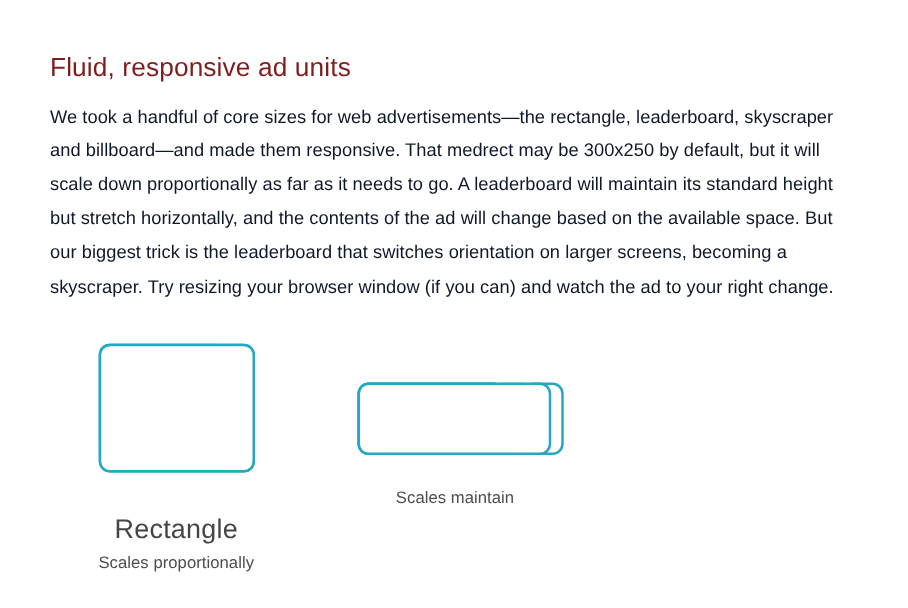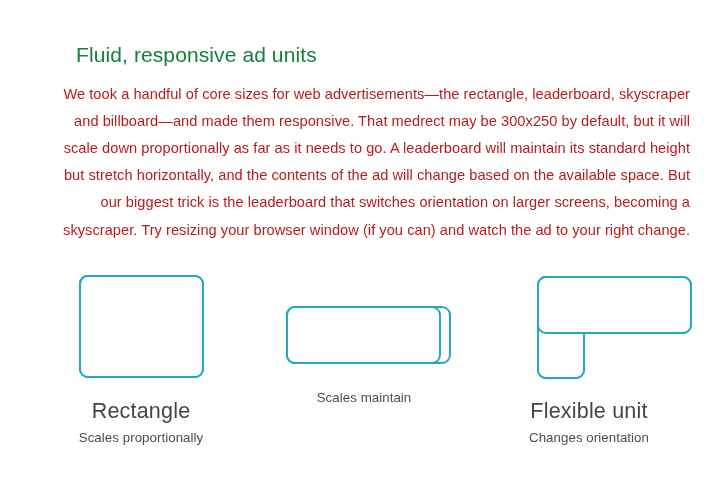--- a/index.html
+++ b/index.html
@@ -25,36 +25,35 @@
   }
 
   
   .heading {
     position: absolute;
     left: 40px;
     top: 26px;
     font-size: 21px;
     font-weight: 400;
     letter-spacing: 0.1px;
-    color: #15803d;
+    color: #7f1d1d;
     white-space: nowrap;
-    margin-left: 36px;
   }
 
   
   .body-copy {
     position: absolute;
     left: 40px;
     top: 66px;
     width: 650px;
     font-size: 14.6px;
     line-height: 27.2px;
-    color: #b91c1c;
+    color: #0f172a;
     letter-spacing: 0.05px;
-    text-align: right;
+    text-align: left;
   }
 
   
   .cards {
     position: absolute;
     left: 0;
     top: 262px;
     width: 726px;
     height: 200px;
   }
@@ -71,21 +70,21 @@
     display: block;
     margin: 0 auto;
     overflow: visible;
   }
   .card-title {
     font-size: 21.5px;
     font-weight: 300;
     color: #454545;
     letter-spacing: 0.2px;
     line-height: 26px;
-    margin-top: 14px;
+    margin-top: 26px;
     white-space: nowrap;
   }
   .card-sub {
     font-size: 13.3px;
     font-weight: 400;
     color: #4d4d4d;
     letter-spacing: 0.05px;
     line-height: 19px;
     margin-top: 4px;
     white-space: nowrap;
@@ -138,35 +137,15 @@
           <rect class="shape-cell-light" x="115" y="45" width="33" height="56" rx="7" ry="7"></rect>
           <rect class="shape-cell" x="8" y="45" width="116" height="56" rx="8" ry="8" fill="none"></rect>
           <rect class="shape-cell" x="140" y="45" width="31" height="56" rx="8" ry="8" fill="none"></rect>
 
           <rect class="shape-outer" x="8" y="45" width="153" height="56" rx="8" ry="8" fill="none"></rect>
         </svg>
       </div>
       <div class="card-sub">Scales maintain</div>
     </div>
 
-    <div class="card card-flexible">
-      <div class="card-figure">
-        <svg width="170" height="122" viewBox="0 0 170 122">
-
-          <rect class="shape-outer" x="34" y="15" width="46" height="101" rx="8" ry="8" fill="none"></rect>
-
-          <rect class="shape-outer" x="34" y="15" width="153" height="56" rx="8" ry="8" fill="none"></rect>
-
-          <rect x="36" y="17" width="42" height="52" fill="#ffffff"></rect>
-
-          <rect class="shape-cell-light" x="93" y="15" width="33" height="56" rx="7" ry="7"></rect>
-          <rect class="shape-cell-light" x="126" y="15" width="30" height="56" rx="7" ry="7"></rect>
-
-          <rect class="shape-outer" x="34" y="15" width="46" height="101" rx="8" ry="8" fill="none"></rect>
-          <rect class="shape-outer" x="34" y="15" width="153" height="56" rx="8" ry="8" fill="none"></rect>
-        </svg>
-      </div>
-      <div class="card-title">Flexible unit</div>
-      <div class="card-sub">Changes orientation</div>
-    </div>
 
   </div>
 </div>
 
 </body></html>

